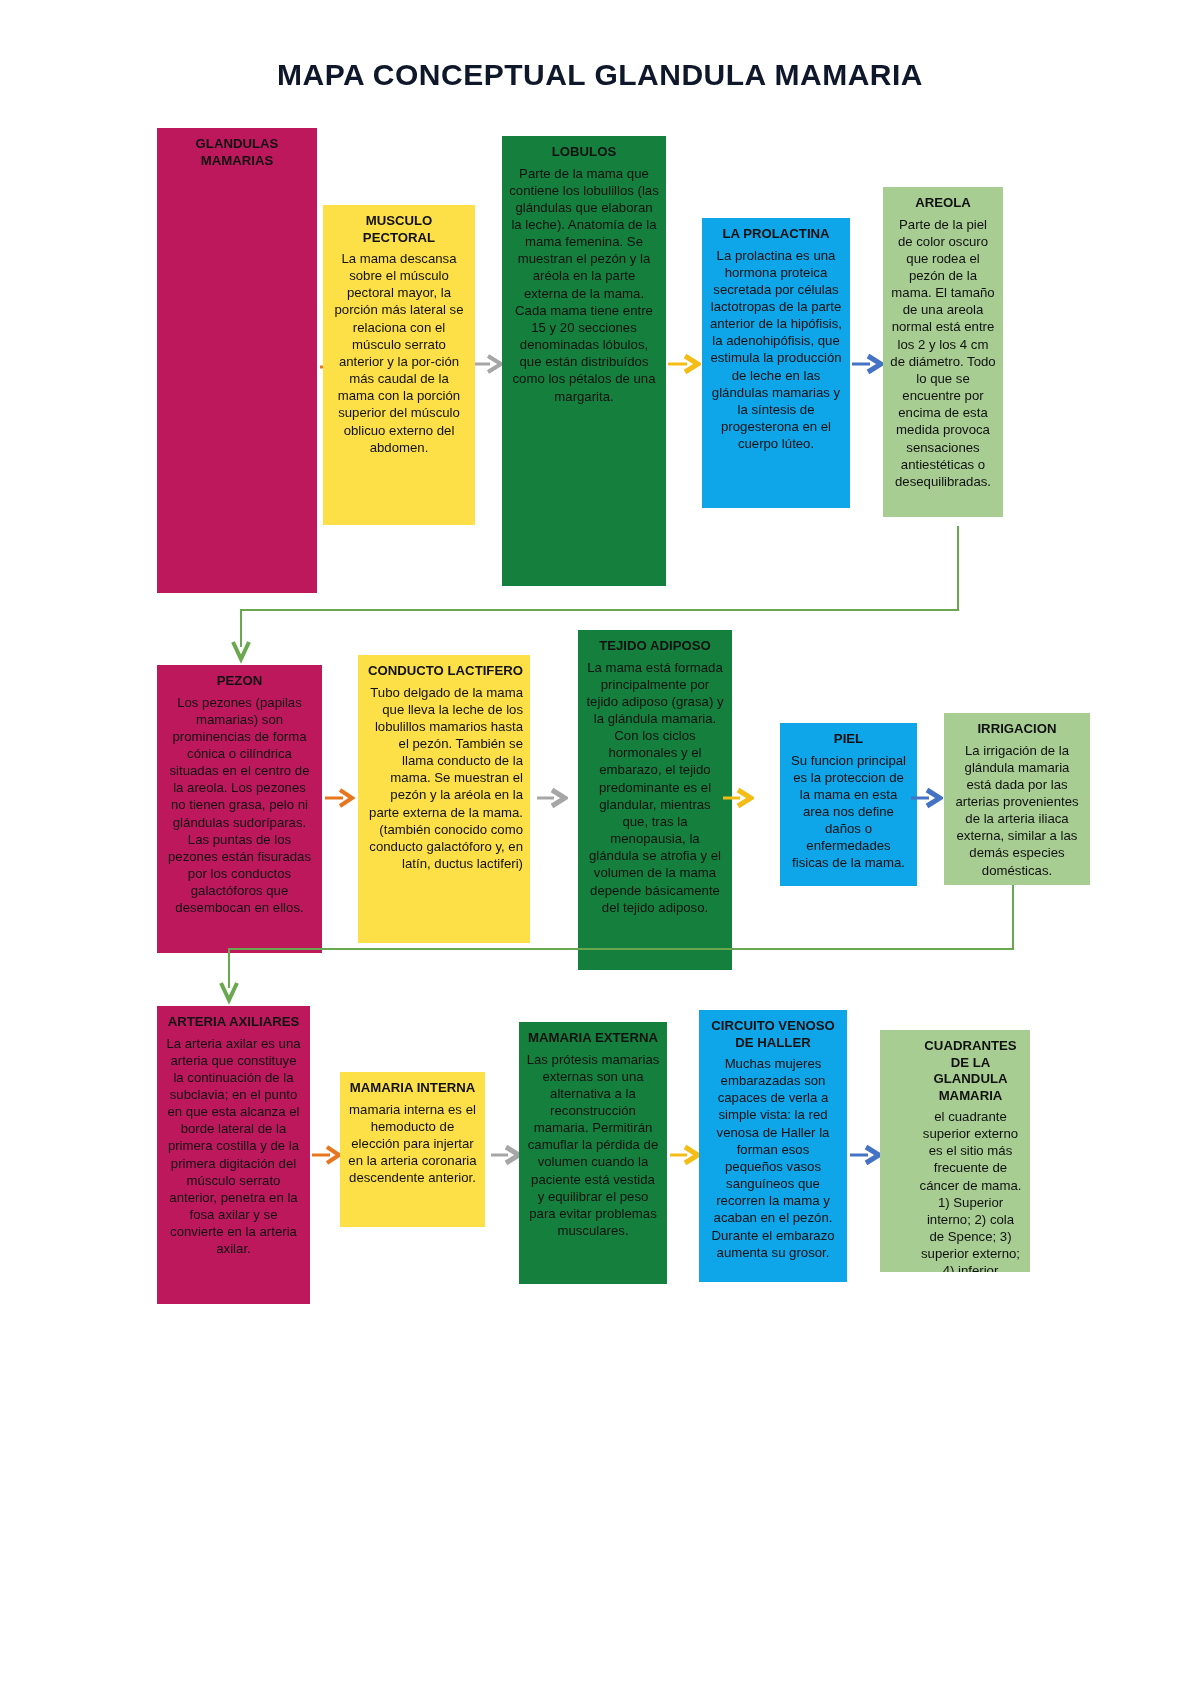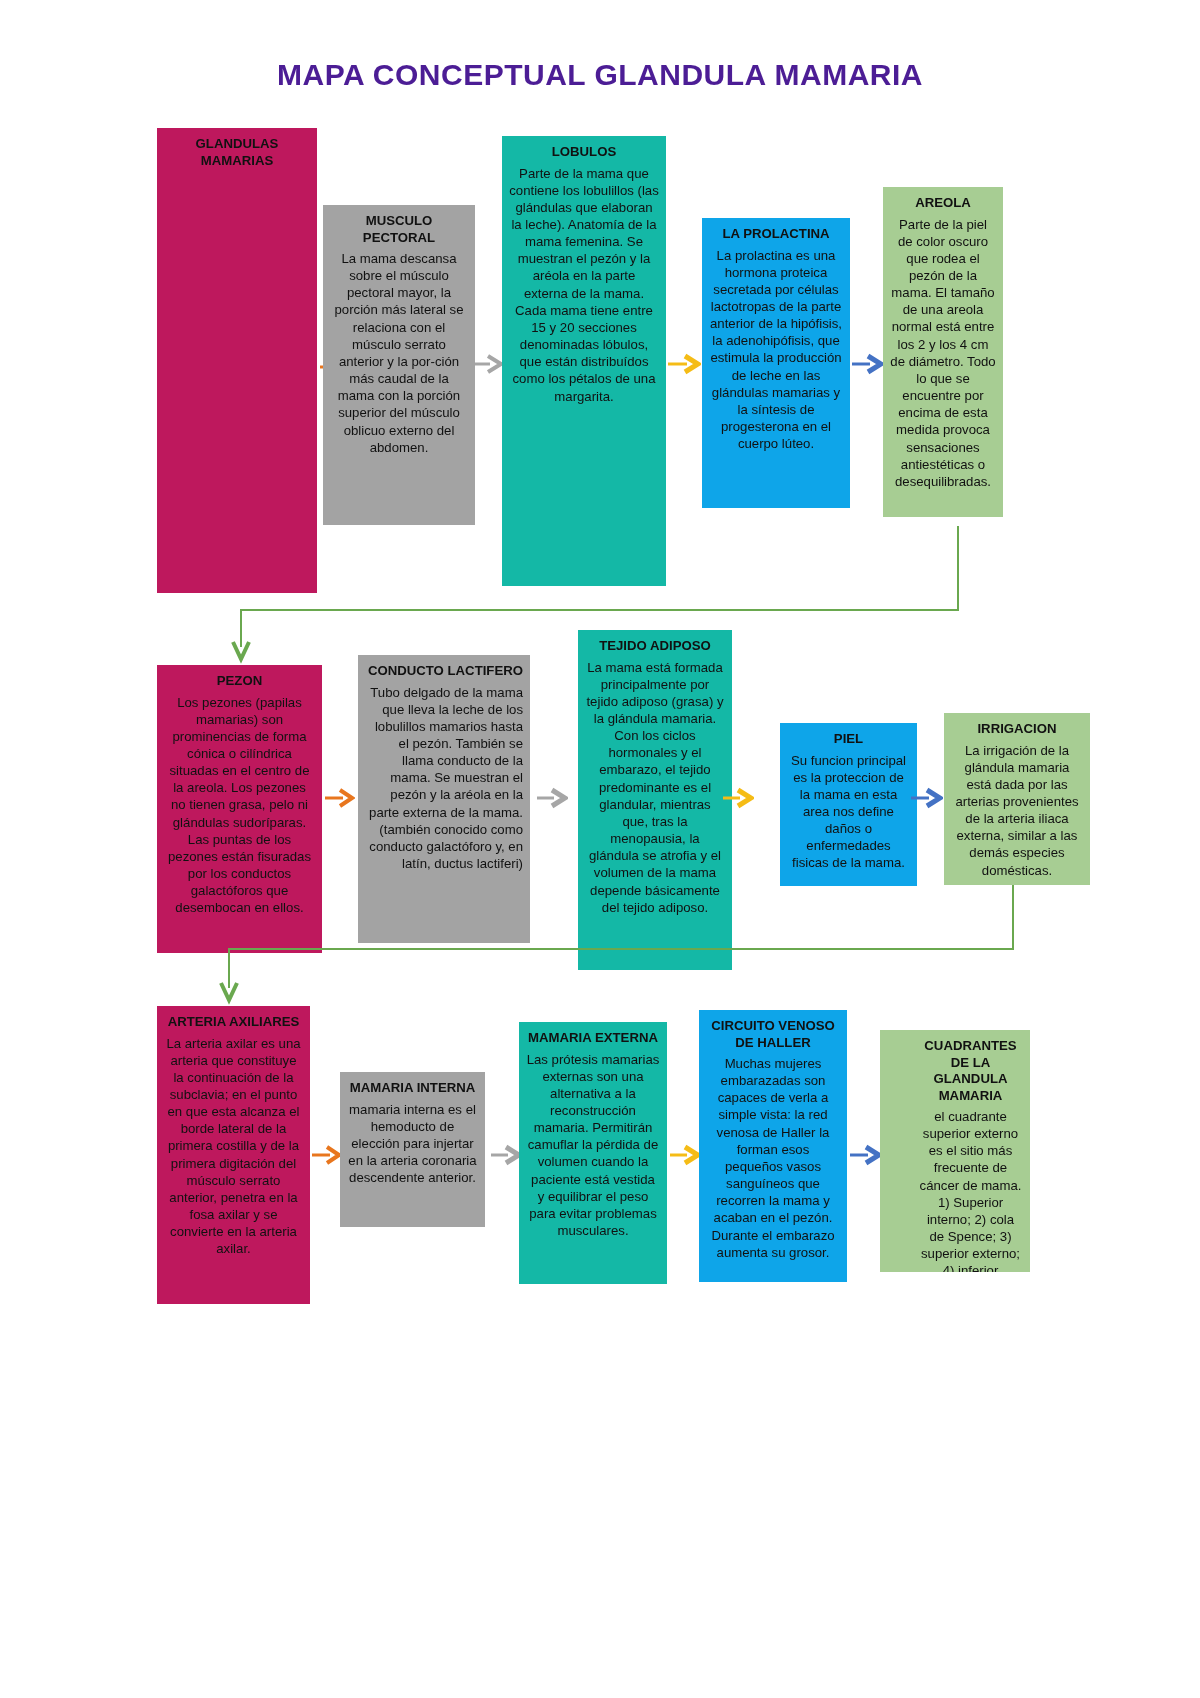--- a/index.html
+++ b/index.html
@@ -18,21 +18,21 @@
   }
 
   #title{
     position:absolute;
     left:0; top:58px;
     width:1200px;
     text-align:center;
     font-size:30px;
     font-weight:bold;
     letter-spacing:0.5px;
-    color:#4c1d95;
+    color:#0f172a;
   }
 
   .box{
     position:absolute;
     box-sizing:border-box;
     padding:8px 7px 8px 7px;
     text-align:center;
     font-size:13.2px;
     line-height:1.30;
     color:#111111;
@@ -41,22 +41,22 @@
   .box .hd{
     display:block;
     font-weight:bold;
     margin-bottom:4px;
     line-height:1.25;
   }
   .box .bd{
     display:block;
   }
   .salmon{background:#be185d;}
-  .gray{background:#a3a3a3;}
-  .orange{background:#14b8a6;}
+  .gray{background:#fde047;}
+  .orange{background:#15803d;}
   .blue{background:#0ea5e9;}
   .green{background:#a7cd93;}
 
   
   .arrow{position:absolute;}
   .arrow svg{display:block;}
 
   
   .line{position:absolute;background:#6aa84f;}
   .vline{width:2px;}

